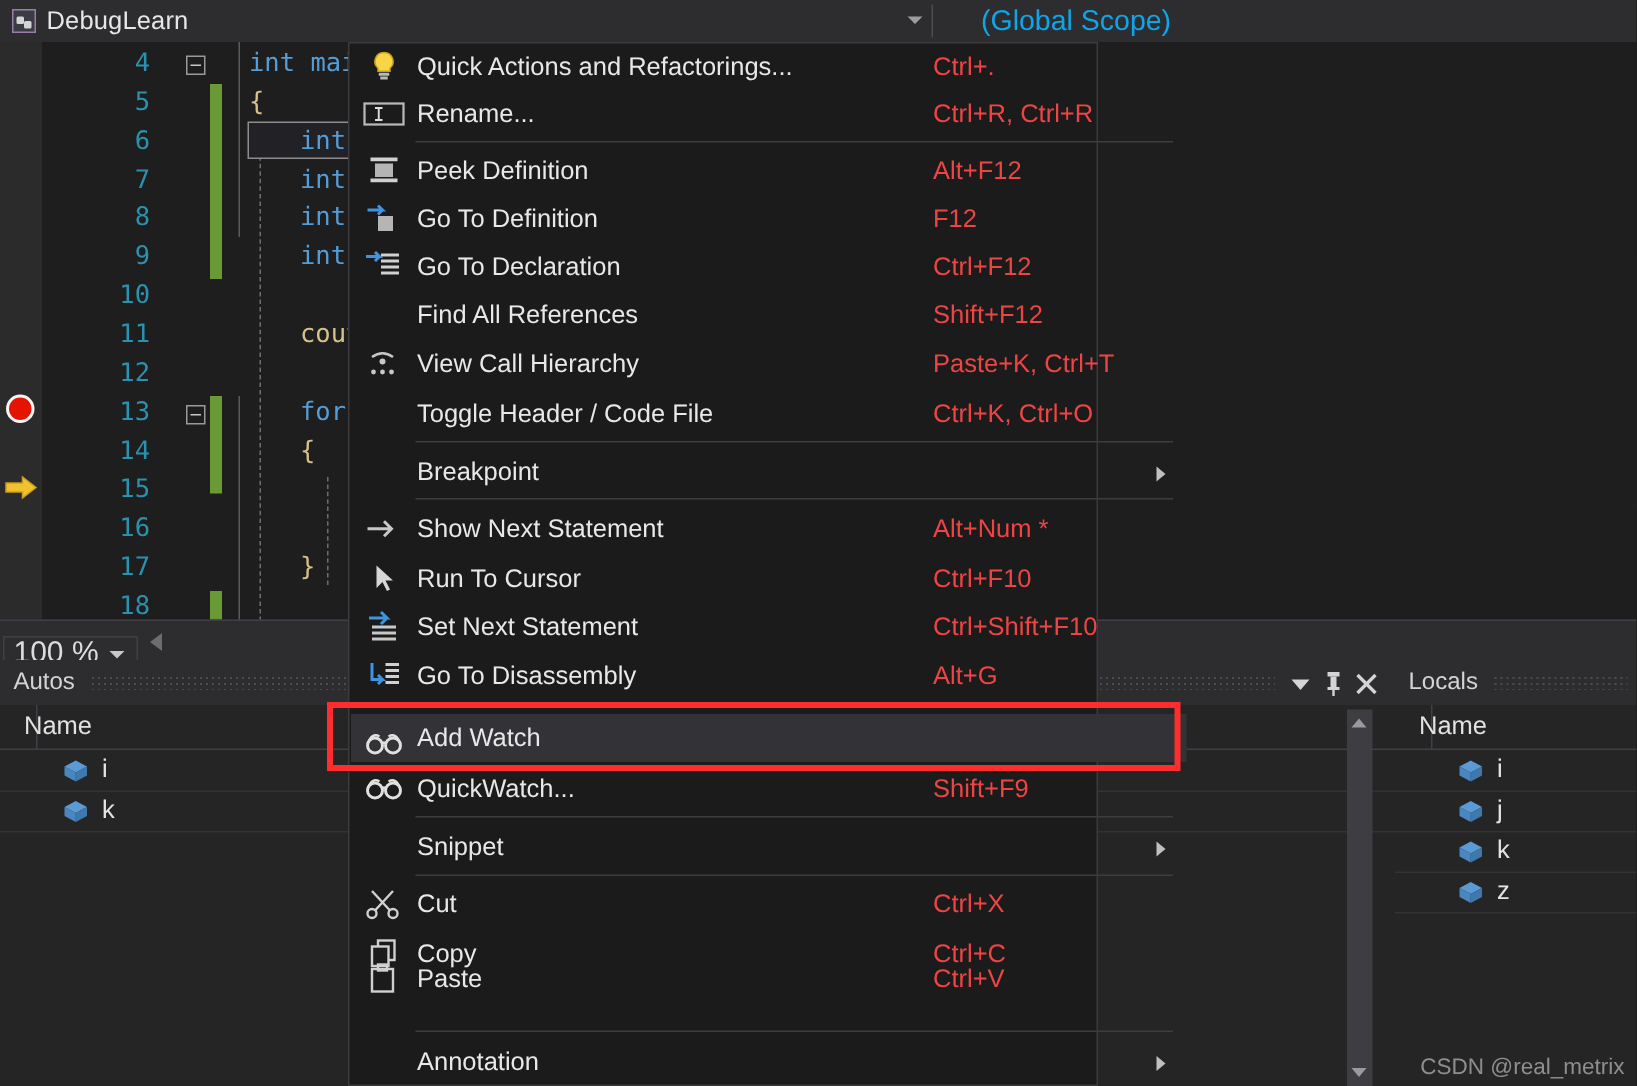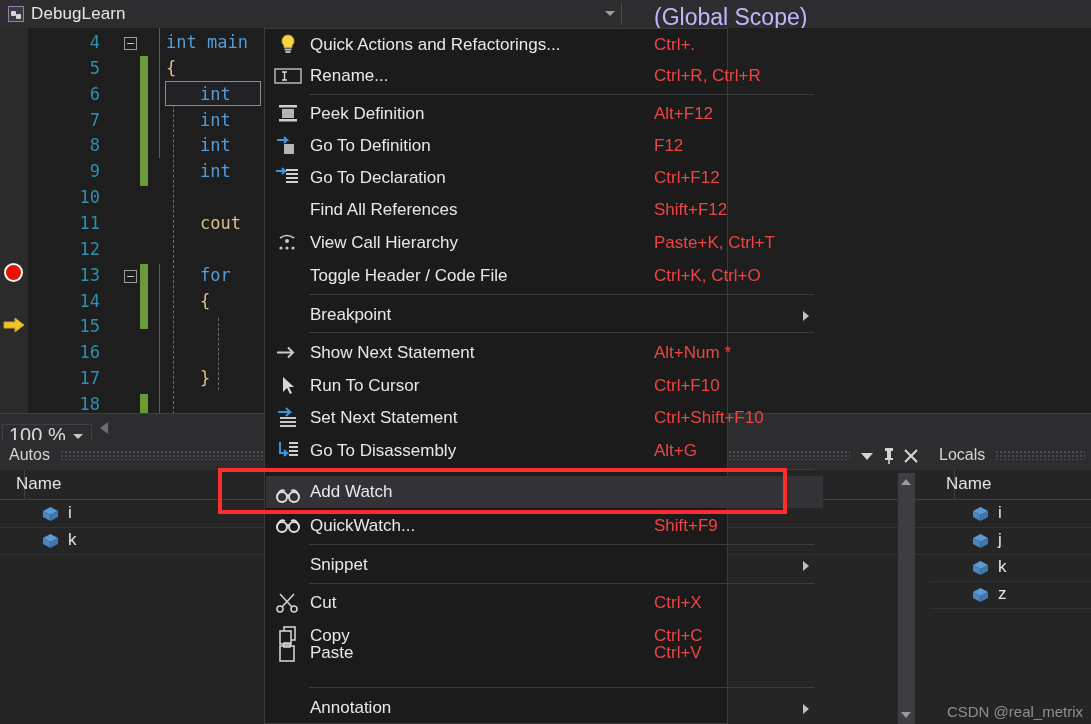--- a/index.html
+++ b/index.html
@@ -34,21 +34,21 @@
     position: absolute; left: 605px; top: 11px;
     width: 0; height: 0; border-left: 5px solid transparent;
     border-right: 5px solid transparent; border-top: 5px solid #9d9d9d;
   }
   .topbar-sep {
     position: absolute; left: 621px; top: 3px; width: 1px; height: 22px;
     background: #4a4a50;
   }
   .scope-text {
     position: absolute; left: 654px; top: 4px;
-    color: #c4b5fd; font-size: 23px; white-space: nowrap;
+    color: #0ea5e9; font-size: 19px; white-space: nowrap;
   }
 
   
   .editor {
     position: absolute; left: 0; top: 28px; width: 1091px; height: 385px;
     background: #1e1e1e;
   }
   .glyph-margin {
     position: absolute; left: 0; top: 0; width: 28px; height: 385px;
     background: #2b2b2b;
@@ -163,24 +163,23 @@
   }
   .vscroll .up   { top: 6px; border-bottom: 6px solid #9a9a9e; }
   .vscroll .down { bottom: 6px; border-top: 6px solid #9a9a9e; }
   .watermark {
     position: absolute; right: 8px; bottom: 4px;
     color: #8f8f8f; font-size: 15px; white-space: nowrap;
   }
 
   
   .ctxmenu {
-    position: absolute; left: 232px; top: 28px; width: 464px; height: 696px;
+    position: absolute; left: 232px; top: 28px; width: 500px; height: 696px;
     background: #1b1b1c; border: 1px solid #3b3b3d;
     z-index: 40;
-    margin-left: 32px;
   }
   .mi {
     position: absolute; left: 1px; width: 557px; height: 27px;
     display: flex; align-items: center; cursor: default;
   }
   .mi.hl { background: #333337; }
   .mi-icon {
     width: 44px; height: 27px; position: relative; flex: none;
   }
   .mi-label {

